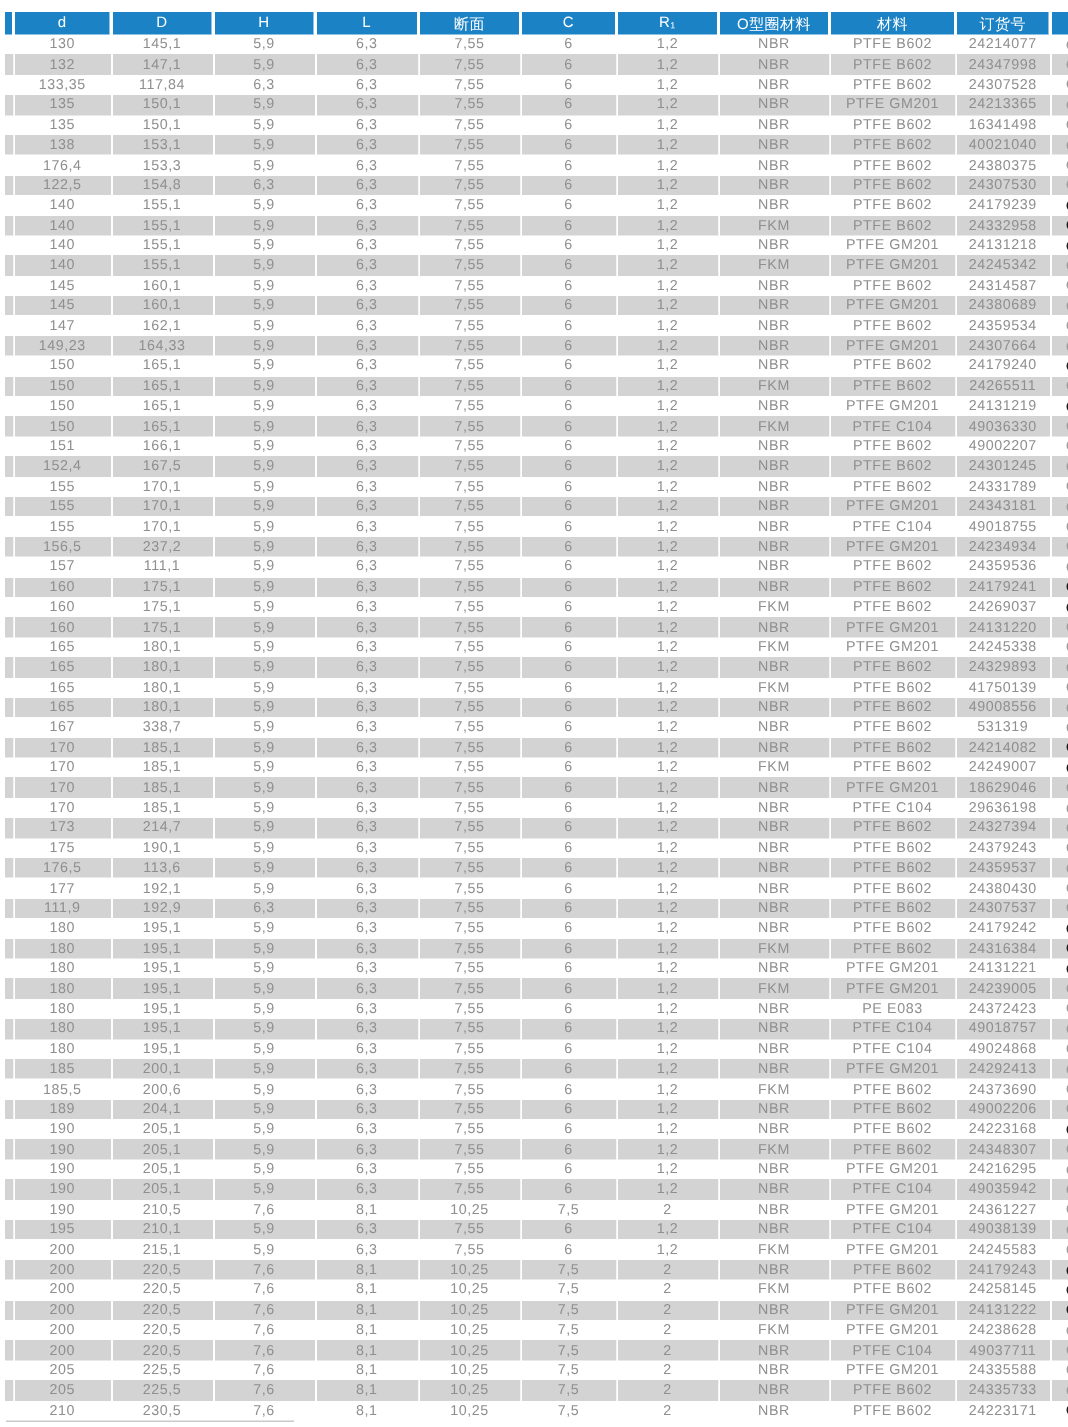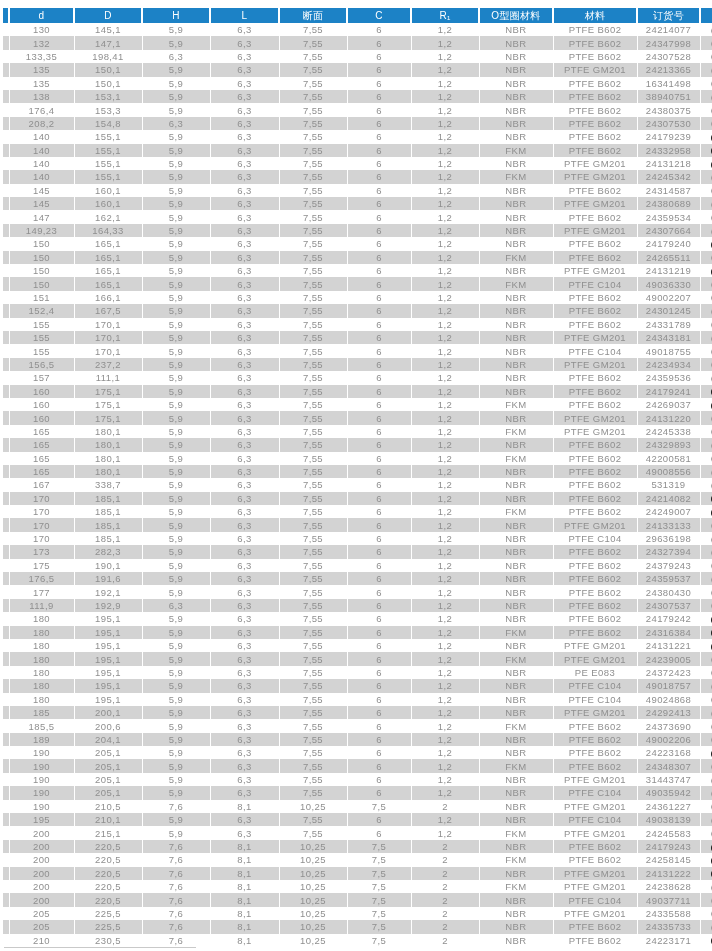--- a/index.html
+++ b/index.html
@@ -133,21 +133,21 @@
           <td>6</td>
           <td>1,2</td>
           <td>NBR</td>
           <td>PTFE B602</td>
           <td>24347998</td>
           <td><span class="mark open"></span></td>
         </tr>
         <tr>
           <td></td>
           <td>133,35</td>
-          <td>198,41</td>
+          <td>117,84</td>
           <td>6,3</td>
           <td>6,3</td>
           <td>7,55</td>
           <td>6</td>
           <td>1,2</td>
           <td>NBR</td>
           <td>PTFE B602</td>
           <td>24307528</td>
           <td><span class="mark open"></span></td>
         </tr>
@@ -183,40 +183,40 @@
           <td></td>
           <td>138</td>
           <td>153,1</td>
           <td>5,9</td>
           <td>6,3</td>
           <td>7,55</td>
           <td>6</td>
           <td>1,2</td>
           <td>NBR</td>
           <td>PTFE B602</td>
-          <td>38940751</td>
+          <td>40021040</td>
           <td><span class="mark open"></span></td>
         </tr>
         <tr>
           <td></td>
           <td>176,4</td>
           <td>153,3</td>
           <td>5,9</td>
           <td>6,3</td>
           <td>7,55</td>
           <td>6</td>
           <td>1,2</td>
           <td>NBR</td>
           <td>PTFE B602</td>
           <td>24380375</td>
           <td><span class="mark open"></span></td>
         </tr>
         <tr>
           <td></td>
-          <td>208,2</td>
+          <td>122,5</td>
           <td>154,8</td>
           <td>6,3</td>
           <td>6,3</td>
           <td>7,55</td>
           <td>6</td>
           <td>1,2</td>
           <td>NBR</td>
           <td>PTFE B602</td>
           <td>24307530</td>
           <td><span class="mark open"></span></td>
@@ -561,21 +561,21 @@
           <td></td>
           <td>165</td>
           <td>180,1</td>
           <td>5,9</td>
           <td>6,3</td>
           <td>7,55</td>
           <td>6</td>
           <td>1,2</td>
           <td>FKM</td>
           <td>PTFE B602</td>
-          <td>42200581</td>
+          <td>41750139</td>
           <td><span class="mark open"></span></td>
         </tr>
         <tr>
           <td></td>
           <td>165</td>
           <td>180,1</td>
           <td>5,9</td>
           <td>6,3</td>
           <td>7,55</td>
           <td>6</td>
@@ -631,41 +631,41 @@
           <td></td>
           <td>170</td>
           <td>185,1</td>
           <td>5,9</td>
           <td>6,3</td>
           <td>7,55</td>
           <td>6</td>
           <td>1,2</td>
           <td>NBR</td>
           <td>PTFE GM201</td>
-          <td>24133133</td>
+          <td>18629046</td>
           <td><span class="mark open"></span></td>
         </tr>
         <tr>
           <td></td>
           <td>170</td>
           <td>185,1</td>
           <td>5,9</td>
           <td>6,3</td>
           <td>7,55</td>
           <td>6</td>
           <td>1,2</td>
           <td>NBR</td>
           <td>PTFE C104</td>
           <td>29636198</td>
           <td><span class="mark open"></span></td>
         </tr>
         <tr>
           <td></td>
           <td>173</td>
-          <td>282,3</td>
+          <td>214,7</td>
           <td>5,9</td>
           <td>6,3</td>
           <td>7,55</td>
           <td>6</td>
           <td>1,2</td>
           <td>NBR</td>
           <td>PTFE B602</td>
           <td>24327394</td>
           <td><span class="mark open"></span></td>
         </tr>
@@ -679,21 +679,21 @@
           <td>6</td>
           <td>1,2</td>
           <td>NBR</td>
           <td>PTFE B602</td>
           <td>24379243</td>
           <td><span class="mark open"></span></td>
         </tr>
         <tr>
           <td></td>
           <td>176,5</td>
-          <td>191,6</td>
+          <td>113,6</td>
           <td>5,9</td>
           <td>6,3</td>
           <td>7,55</td>
           <td>6</td>
           <td>1,2</td>
           <td>NBR</td>
           <td>PTFE B602</td>
           <td>24359537</td>
           <td><span class="mark open"></span></td>
         </tr>
@@ -897,21 +897,21 @@
           <td></td>
           <td>190</td>
           <td>205,1</td>
           <td>5,9</td>
           <td>6,3</td>
           <td>7,55</td>
           <td>6</td>
           <td>1,2</td>
           <td>NBR</td>
           <td>PTFE GM201</td>
-          <td>31443747</td>
+          <td>24216295</td>
           <td><span class="mark open"></span></td>
         </tr>
         <tr>
           <td></td>
           <td>190</td>
           <td>205,1</td>
           <td>5,9</td>
           <td>6,3</td>
           <td>7,55</td>
           <td>6</td>

